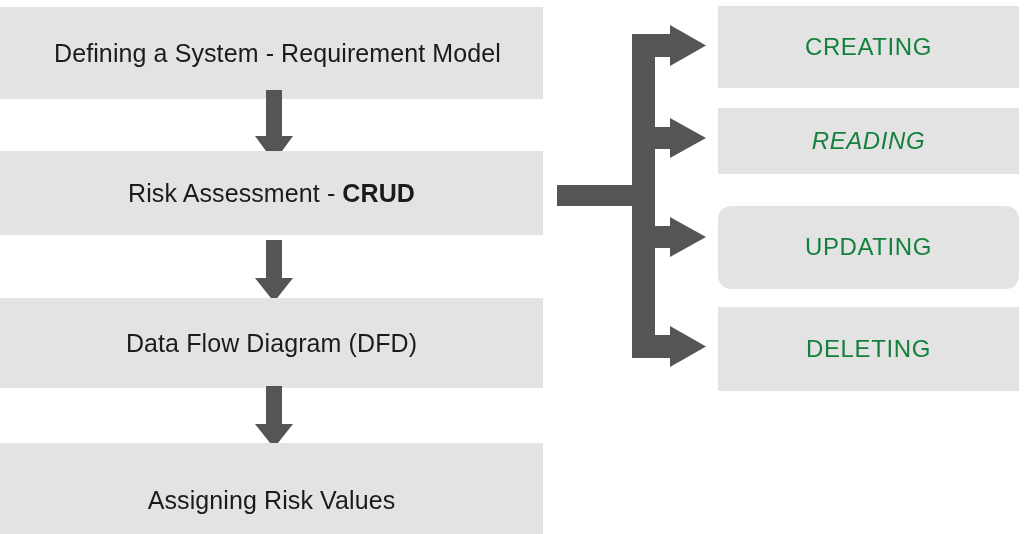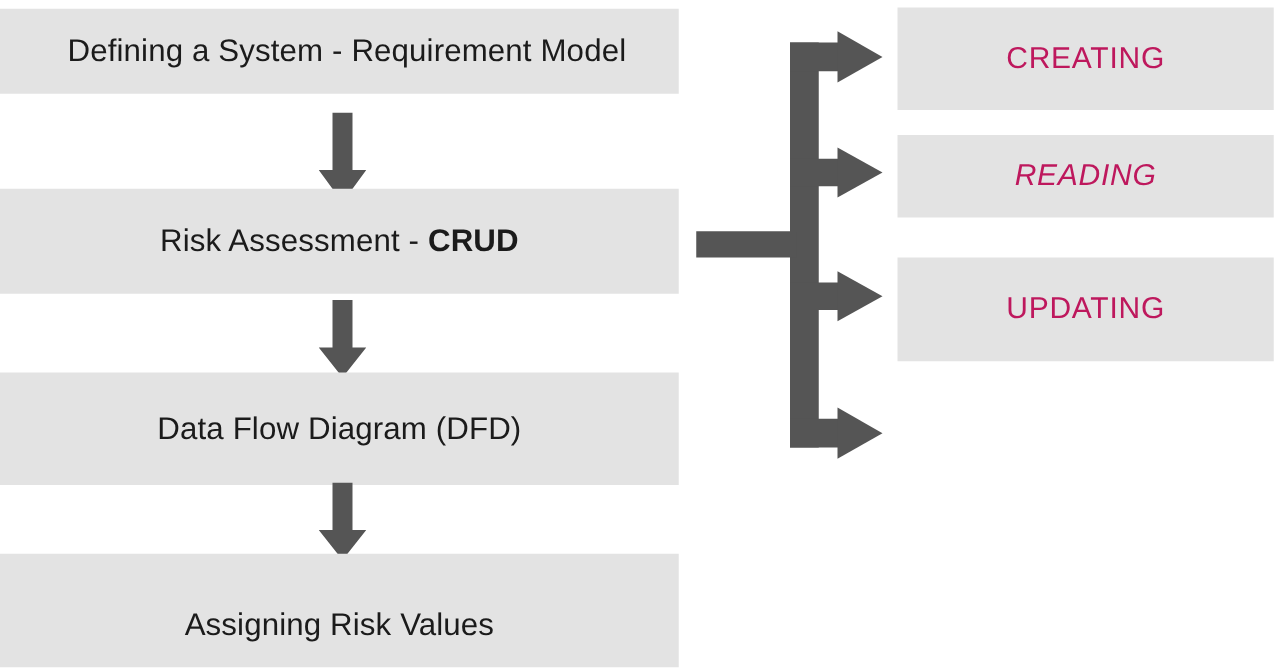--- a/index.html
+++ b/index.html
@@ -36,35 +36,35 @@
     line-height: 1.2;
     white-space: nowrap;
     text-align: center;
   }
   .proc-label .em {
     font-weight: 700;
   }
 
   
   .left-col { left: 0px; width: 543px; }
-  #box-requirement-model { top: 7px;   height: 68px; padding-left: 12px; }
+  #box-requirement-model { top: 7px;   height: 92px; padding-left: 12px; }
   #box-risk-assessment   { top: 151px; height: 84px; }
   #box-data-flow-diagram { top: 298px; height: 90px; }
   #box-assigning-risk    { top: 443px; height: 113px; }
 
   
   .right-col { left: 718px; width: 301px; }
   .crud-label {
     font-size: 24px;
     letter-spacing: 0.6px;
-    color: #be185d;
+    color: #15803d;
   }
   #box-creating { top: 6px;   height: 82px; }
   #box-reading  { top: 108px; height: 66px; font-style: italic; }
-  #box-updating { top: 206px; height: 83px; }
+  #box-updating { top: 206px; height: 83px; border-radius: 13px; }
   #box-deleting { top: 307px; height: 84px; }
 
   
   .down-arrow {
     position: absolute;
     left: 255px;
     width: 38px;
   }
   .down-arrow svg { display: block; width: 100%; height: 100%; }
   #down-arrow-1 { top: 90px;  height: 72px; }
@@ -148,14 +148,17 @@
   </div>
 
   <div class="proc-box right-col" id="box-reading">
     <span class="proc-label crud-label">READING</span>
   </div>
 
   <div class="proc-box right-col" id="box-updating">
     <span class="proc-label crud-label">UPDATING</span>
   </div>
 
+  <div class="proc-box right-col" id="box-deleting">
+    <span class="proc-label crud-label">DELETING</span>
+  </div>
 
 </div>
 
 </body></html>

